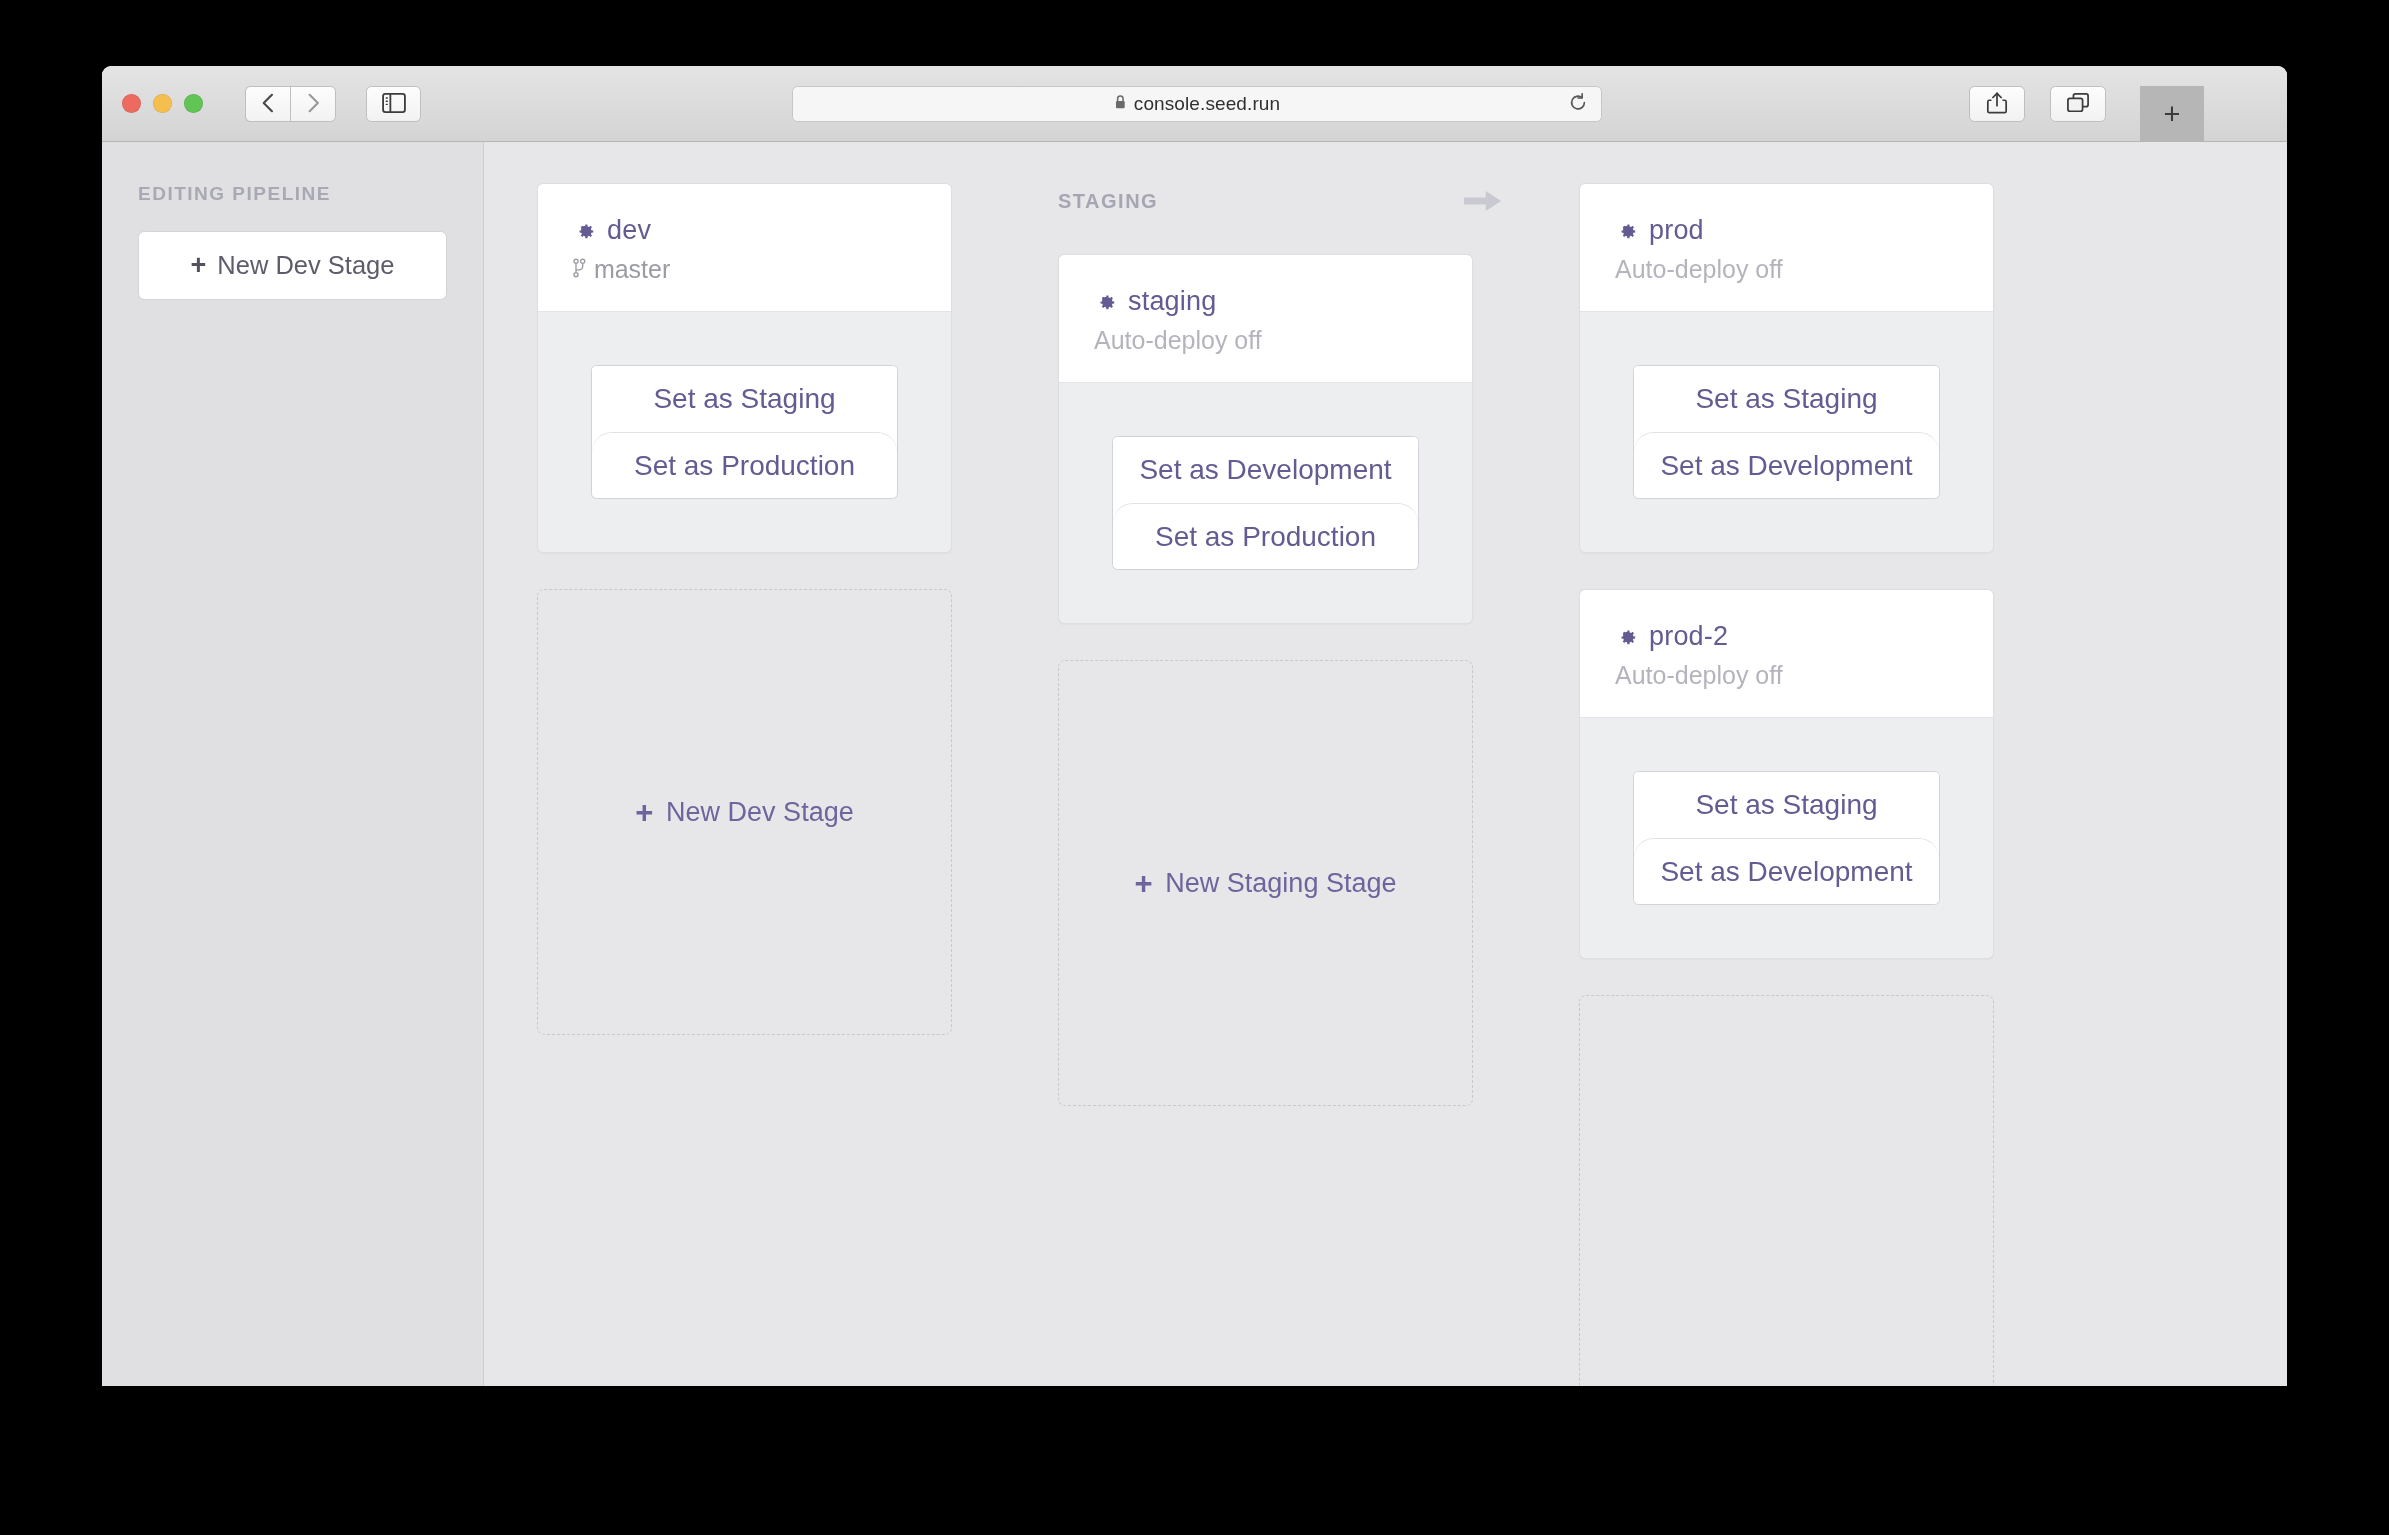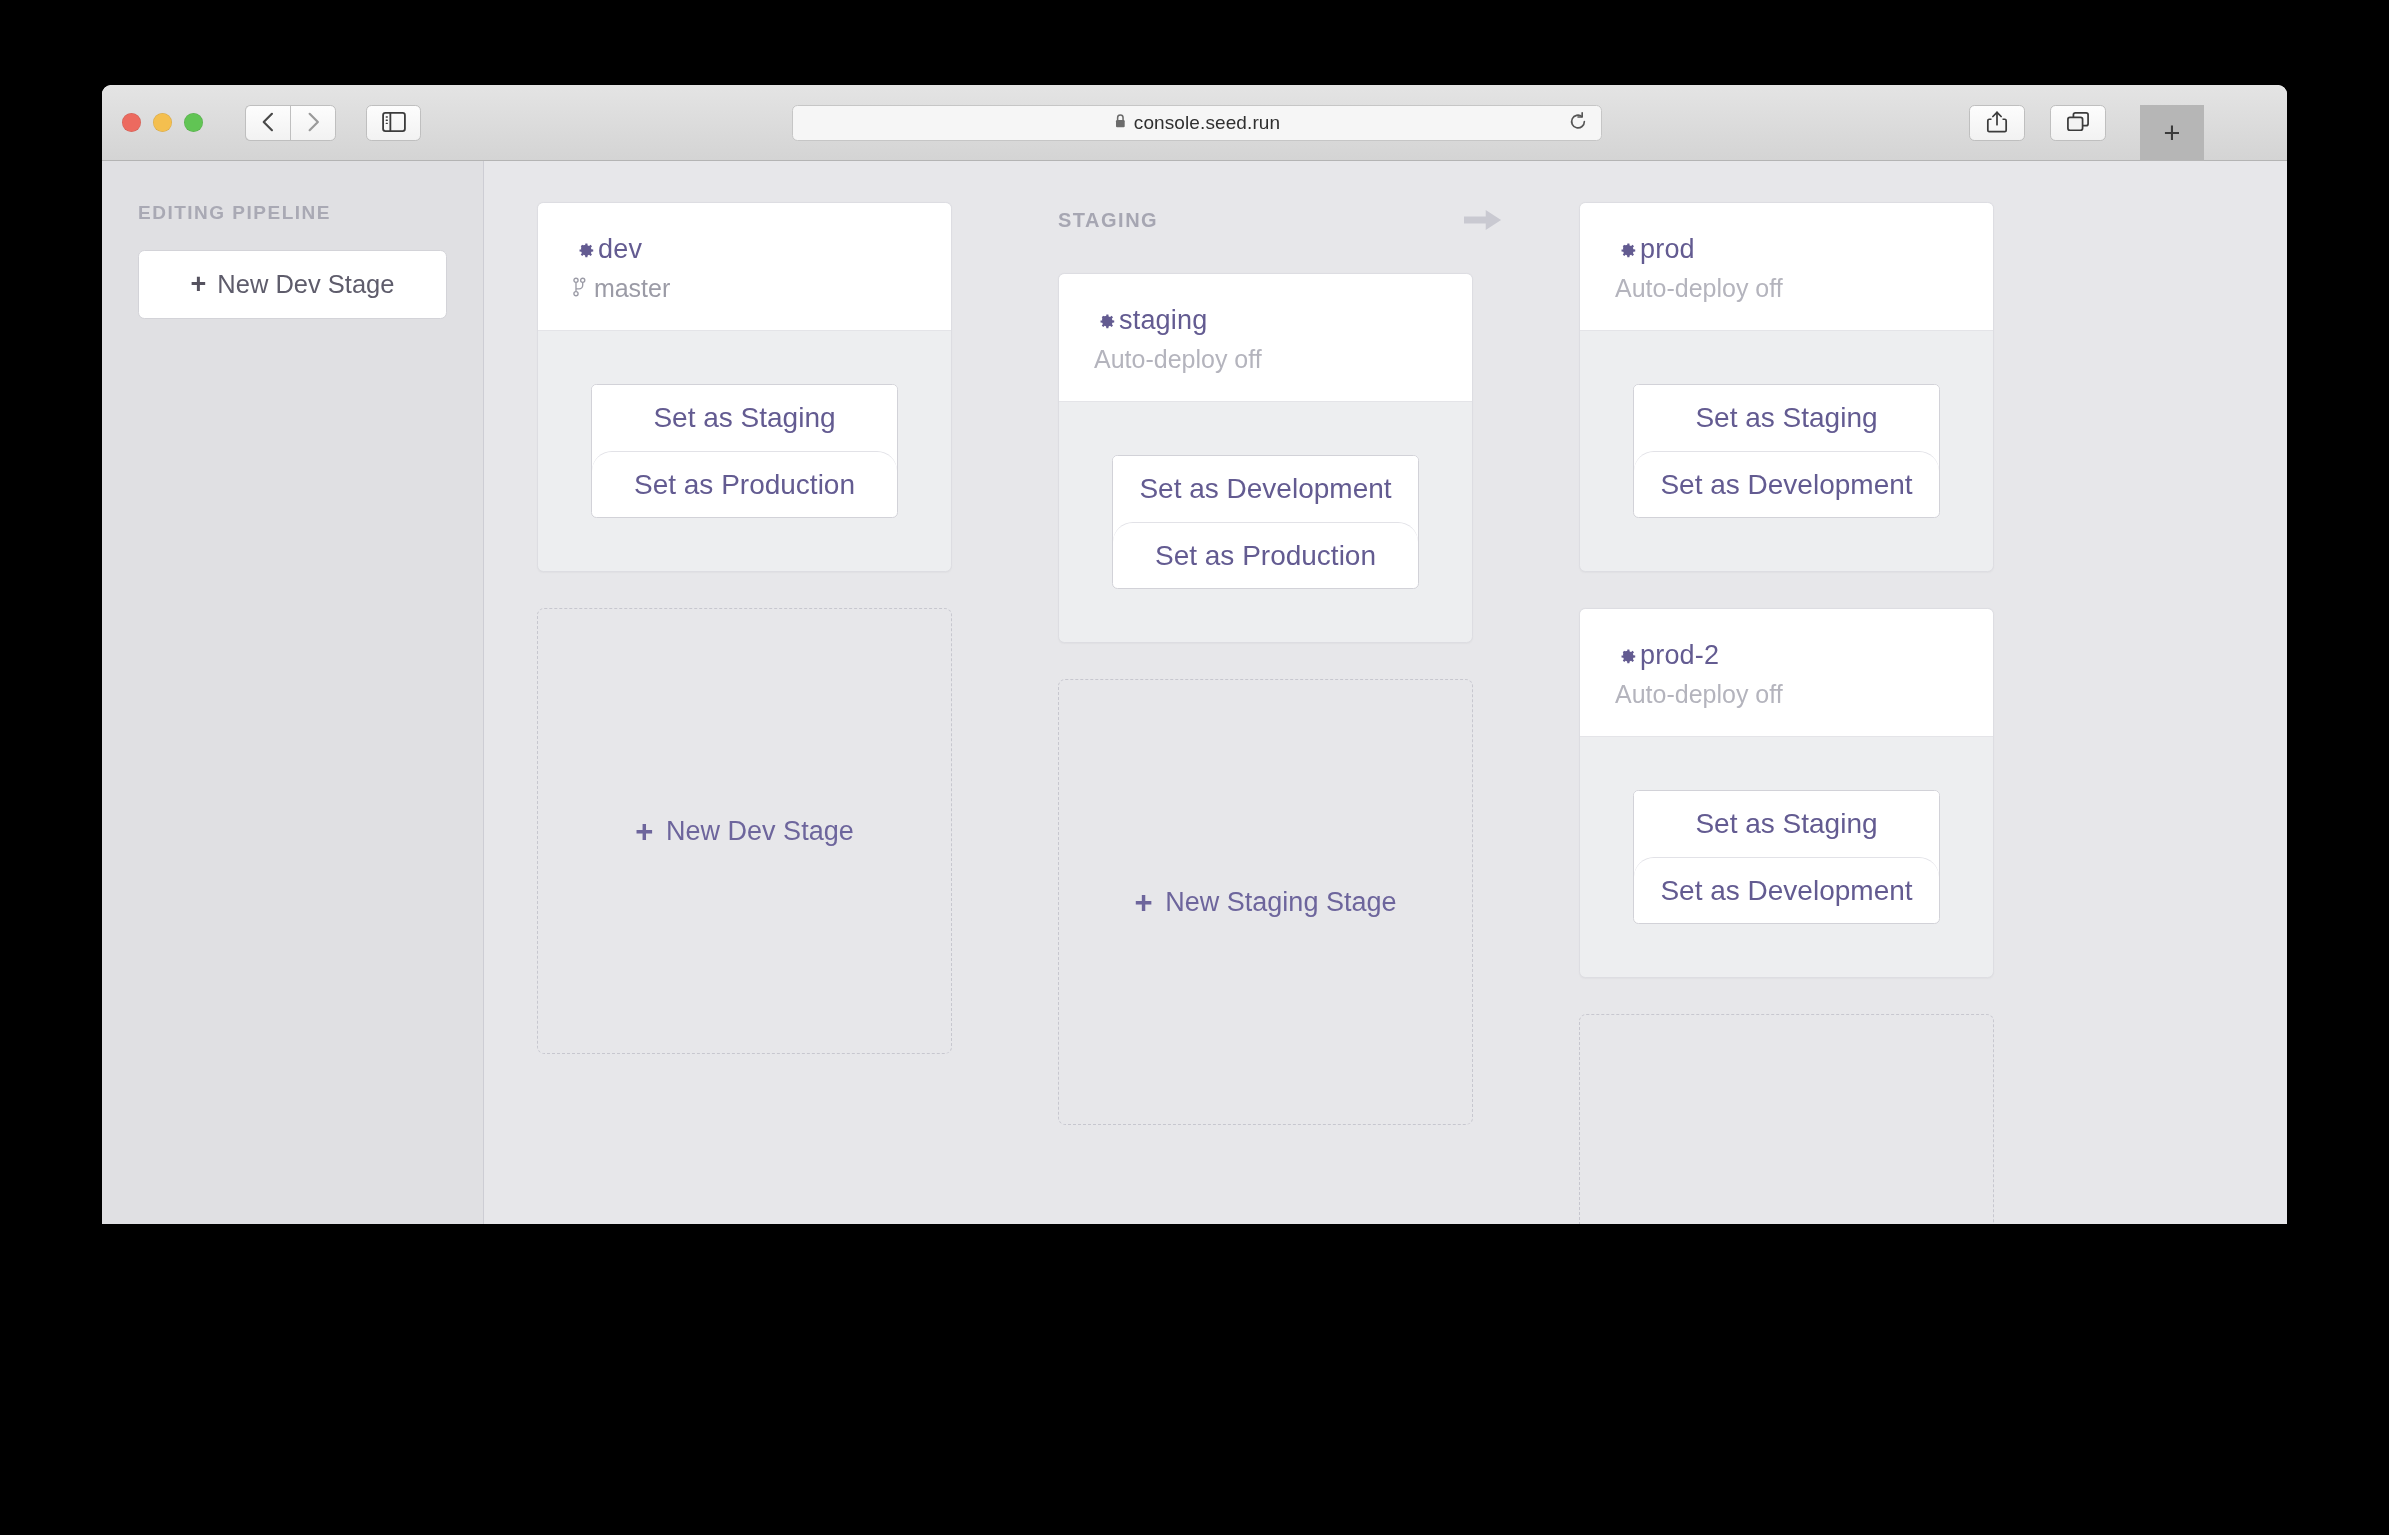--- a/index.html
+++ b/index.html
@@ -11,26 +11,25 @@
     font-family: "Liberation Sans", sans-serif;
     overflow: hidden;
   }
 
   
   #browser-window {
     position: absolute;
     left: 102px;
     top: 66px;
     width: 2185px;
-    height: 1139px;
+    height: 1320px;
     background: #ffffff;
     border-radius: 9px 9px 0 0;
     overflow: hidden;
     box-shadow: 0 0 0 0.9px rgba(0,0,0,0.18);
-    margin-top: 19px;
   }
 
   
   #browser-toolbar {
     position: relative;
     height: 76px;
     background: linear-gradient(to bottom, #e4e4e4 0%, #d4d4d4 100%);
     border-bottom: 0.9px solid #b4b4b4;
     border-radius: 9px 9px 0 0;
   }
@@ -194,21 +193,21 @@
     box-shadow: 0 0.9px 1.8px rgba(0,0,0,0.03);
   }
   .stage-card-header {
     background: #ffffff;
     padding: 31px 35px 27px 35px;
     border-bottom: 0.9px solid #e4e4e8;
   }
   .stage-name-row {
     display: flex;
     align-items: center;
-    gap: 2px;
+    gap: 11px;
     margin-bottom: 9px;
   }
   .stage-name {
     font-size: 27px;
     color: #635b91;
     letter-spacing: 0.2px;
   }
   .stage-sub {
     font-size: 25px;
     color: #b4b4bd;

